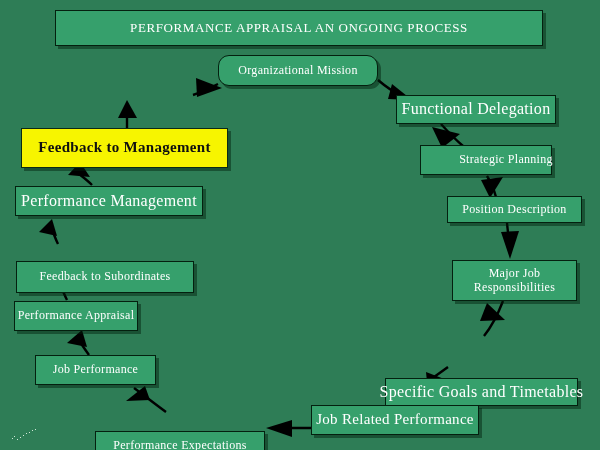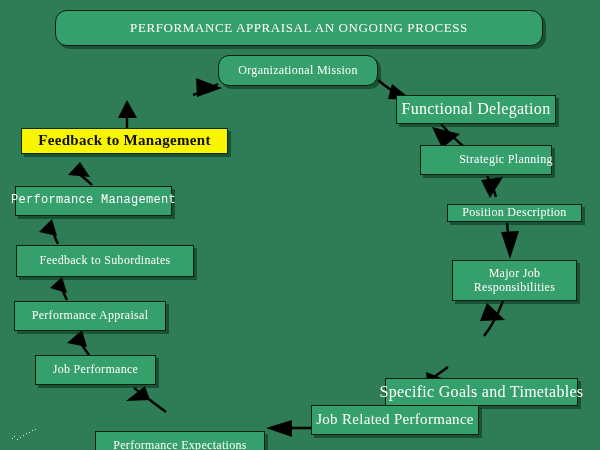--- a/index.html
+++ b/index.html
@@ -169,38 +169,38 @@
       <i style="left:4px; top:8px;"></i>
     <i style="left:7px; top:11px;"></i>
       <i style="left:10px; top:9px;"></i>
     <i style="left:13px; top:7px;"></i>
       <i style="left:16px; top:5px;"></i>
     <i style="left:19px; top:4px;"></i>
       <i style="left:22px; top:2px;"></i>
     <i style="left:25px; top:1px;"></i>
   </div>
 
-  <div class="node title-node" style="left:55px; top:10px; width:488px; height:36px;border-radius:12px;">
+  <div class="node title-node" style="left:55px; top:10px; width:488px; height:36px;">
     <span>PERFORMANCE APPRAISAL AN ONGOING PROCESS</span>
   </div>
 
 
   <div class="node" style="left:218px; top:55px; width:160px; height:31px; font-size:12px;border-radius:11px;">
     <span>Organizational Mission</span>
   </div>
 
   <div class="node" style="left:396px; top:95px; width:160px; height:29px; font-size:16px;">
     <span>Functional Delegation</span>
   </div>
 
   <div class="node" style="left:420px; top:145px; width:132px; height:30px; font-size:12px;padding-left:40px;">
     <span>Strategic Planning</span>
   </div>
 
-  <div class="node" style="left:447px; top:204px; width:135px; height:18px; font-size:12px;">
+  <div class="node" style="left:447px; top:196px; width:135px; height:27px; font-size:12px;">
     <span>Position Description</span>
   </div>
 
   <div class="node two-line" style="left:452px; top:260px; width:125px; height:41px; font-size:12px;">
     <span>Major Job</span>
     <span>Responsibilities</span>
   </div>
 
   <div class="node" style="left:385px; top:338px; width:193px; height:28px; font-size:16px;margin-top:40px;">
     <span>Specific Goals and Timetables</span>
@@ -211,29 +211,29 @@
   </div>
 
   <div class="node" style="left:95px; top:431px; width:170px; height:30px; font-size:12px;">
     <span>Performance  Expectations</span>
   </div>
 
   <div class="node" style="left:35px; top:355px; width:121px; height:30px; font-size:12px;">
     <span>Job Performance</span>
   </div>
 
-  <div class="node" style="left:14px; top:301px; width:152px; height:30px; font-size:12px;">
+  <div class="node" style="left:14px; top:301px; width:124px; height:30px; font-size:12px;">
     <span>Performance Appraisal</span>
   </div>
 
-  <div class="node" style="left:16px; top:245px; width:178px; height:32px; font-size:12px;">
+  <div class="node" style="left:16px; top:261px; width:178px; height:32px; font-size:12px;">
     <span>Feedback to Subordinates</span>
   </div>
 
-  <div class="node" style="left:15px; top:186px; width:157px; height:30px; font-size:12px;font-family:Liberation Mono, monospace;">
+  <div class="node" style="left:15px; top:186px; width:188px; height:30px; font-size:16px;">
     <span>Performance Management</span>
   </div>
 
-  <div class="node highlight" style="left:21px; top:128px; width:207px; height:26px;text-align:right;">
+  <div class="node highlight" style="left:21px; top:128px; width:207px; height:40px;text-align:right;">
     <span>Feedback to Management</span>
   </div>
 
 </div>
 
 </body></html>

